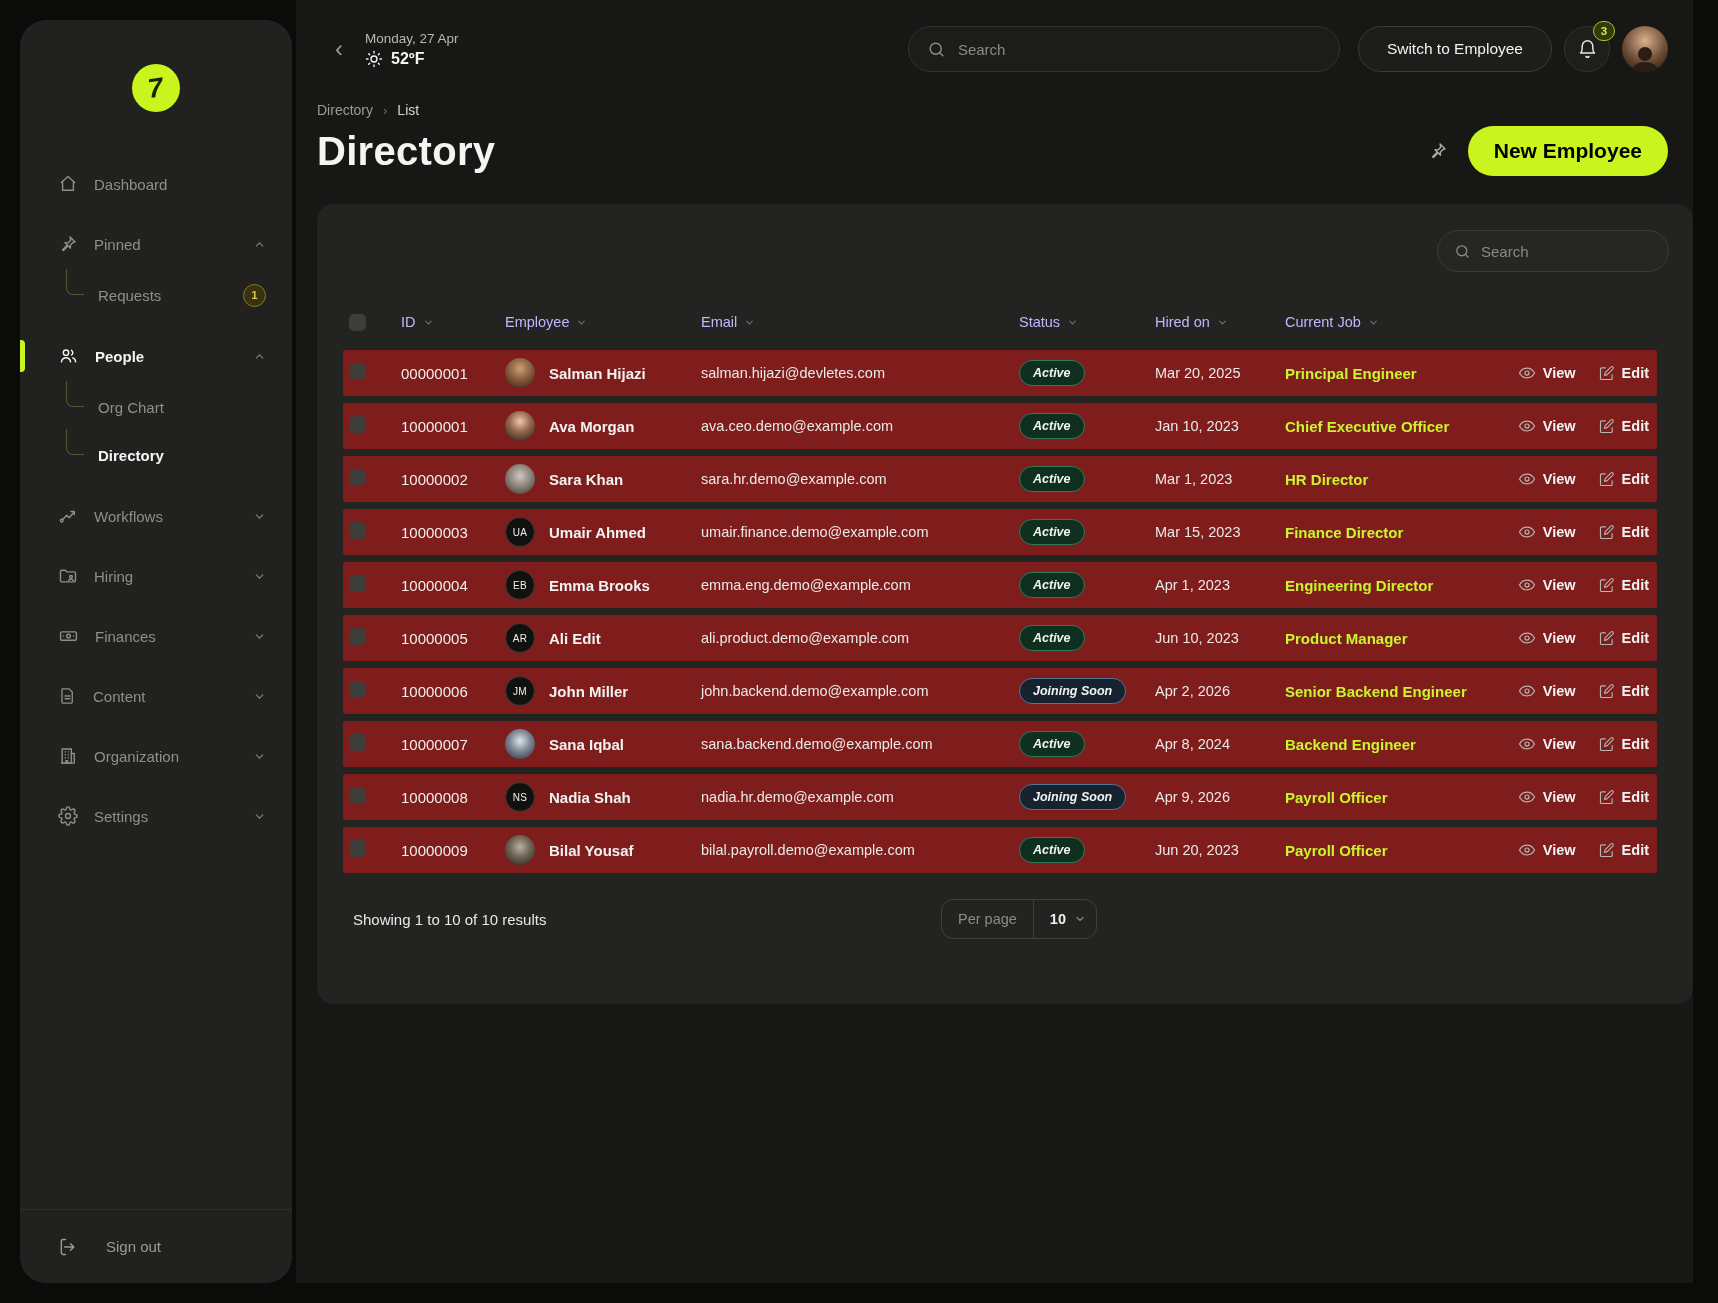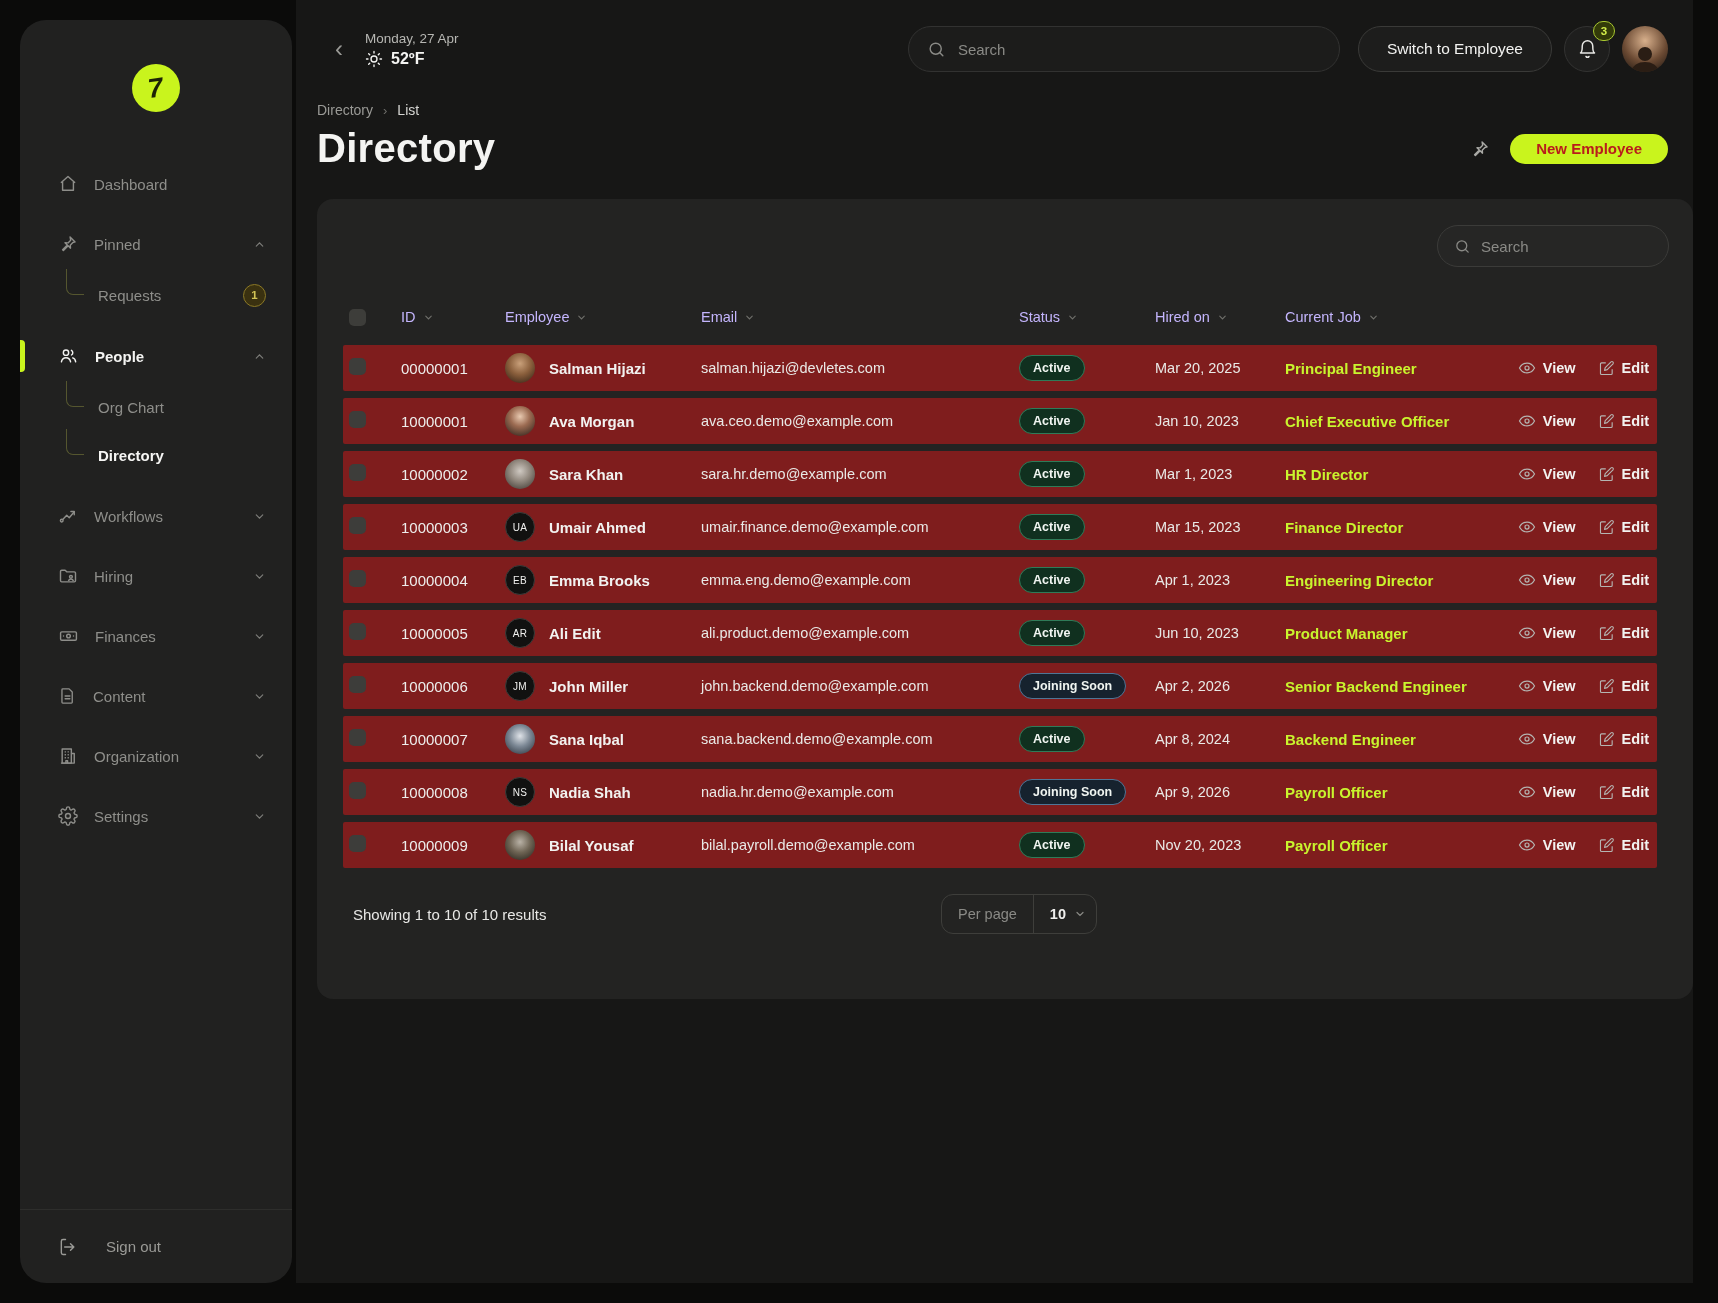--- a/index.html
+++ b/index.html
@@ -58,22 +58,22 @@
              position:relative; overflow:hidden; cursor:pointer; }
   .avatar-top svg { position:absolute; bottom:-2px; left:50%; transform:translateX(-50%); }
 
   
   .breadcrumb { display:flex; align-items:center; gap:10px; margin:30px 0 0 0; font-size:14px; color:#9a9a96; }
   .breadcrumb .sep { color:#6f6f6b; font-size:13px; }
   .breadcrumb .current { color:#d5d5d2; }
   .title-row { display:flex; align-items:center; margin-top:8px; padding-right:25px; }
   .page-title { color:#f4f4f2; font-size:40px; font-weight:600; letter-spacing:.3px; }
   .pin-btn { margin-left:auto; color:#a9a9a5; display:flex; padding:6px; cursor:pointer; }
-  .new-emp-btn { margin-left:14px; height:30px; padding:0 26px; background:#c9f41d; border-radius:999px;
-             color:#b91c1c; font-size:15px; font-weight:700; display:flex; align-items:center; cursor:pointer; }
+  .new-emp-btn { margin-left:14px; height:50px; padding:0 26px; background:#c9f41d; border-radius:999px;
+             color:#000000; font-size:21px; font-weight:700; display:flex; align-items:center; cursor:pointer; }
 
   
   .card { margin-top:28px; width:1376px; height:800px; background:#232322; border-radius:16px; padding-top:26px; }
   .card-search-row { display:flex; justify-content:flex-end; padding-right:24px; }
   .card-search { width:232px; height:42px; border:1px solid #3b3b39; background:#262625; border-radius:999px;
              display:flex; align-items:center; gap:10px; padding:0 16px; }
   .card-search input { background:transparent; border:0; outline:0; color:#e8e8e5; font-size:15px; width:100%;
              font-family:"Liberation Sans", sans-serif; }
   .card-search input::placeholder { color:#8a8a86; }
 
@@ -86,21 +86,21 @@
   .trow { height:46px; background:#7f1d1d; margin-bottom:7px; border-radius:2px; }
   .cell { font-size:14.5px; color:#e9e9e6; }
   .c-check { padding-left:6px; }
   .c-id { color:#eeeeec; font-size:15px; }
   .c-emp { display:flex; align-items:center; gap:14px; color:#f2f2f0; font-weight:700; font-size:15px; }
   .avatar { width:30px; height:30px; border-radius:50%; background:#111110; border:1px solid #3c3c3a;
             color:#f0f0ee; font-size:10px; font-weight:400; display:flex; align-items:center; justify-content:center;
             flex:0 0 auto; letter-spacing:.3px; }
   .avatar.photo { border:none; }
   .badge { display:inline-flex; align-items:center; justify-content:center; height:26px; padding:0 13px;
-            border-radius:999px; font-size:12.5px; font-weight:700; color:#f0f5f1; }
+            border-radius:999px; font-size:12.5px; font-weight:700; color:#f0f5f1;font-style:italic; }
   .st-active { background:#10301f; border:1.5px solid #2f7b58; }
   .st-joining { background:#16222e; border:1.5px solid #4f7596; }
   .c-job { color:#c9f42e; font-weight:700; font-size:15px; }
   .c-actions { display:flex; justify-content:flex-end; gap:22px; padding-right:8px; }
   .action { display:flex; align-items:center; gap:7px; color:#f2f2f0; font-weight:700; font-size:14.5px; cursor:pointer; }
   .action svg { color:#b5b5b2; }
 
   .tfoot { display:flex; align-items:center; margin-top:26px; padding-left:10px; }
   .showing { color:#e8e8e6; font-size:15px; }
   .perpage { margin-left:auto; margin-right:560px; height:40px; border:1px solid #3e3e3b; border-radius:12px;
@@ -543,21 +543,21 @@
 
   <div class="trow">
     <div class="cell c-check"><span class="checkbox"></span></div>
     <div class="cell c-id">10000009</div>
     <div class="cell c-emp">
       <span class="avatar photo" style="background: radial-gradient(circle at 50% 40%, rgb(185, 178, 166) 0%, rgb(110, 100, 84) 45%, rgb(32, 28, 22) 100%);"></span>
       <span>Bilal Yousaf</span>
     </div>
     <div class="cell c-email">bilal.payroll.demo@example.com</div>
     <div class="cell c-status"><span class="badge st-active">Active</span></div>
-    <div class="cell c-hired">Nov 20, 2023</div>
+    <div class="cell c-hired">Jun 20, 2023</div>
     <div class="cell c-job">Payroll Officer</div>
     <div class="cell c-actions">
       <span class="action">
         <span style="display:flex">
           <svg width="18" height="18" viewBox="0 0 24 24" fill="none" stroke="currentColor" stroke-width="1.6">
                       <path d="M2 12s3.5-6.5 10-6.5S22 12 22 12s-3.5 6.5-10 6.5S2 12 2 12z"></path>
                       <circle cx="12" cy="12" r="2.7"></circle>
                     </svg>
         </span>
         <span>View</span>

